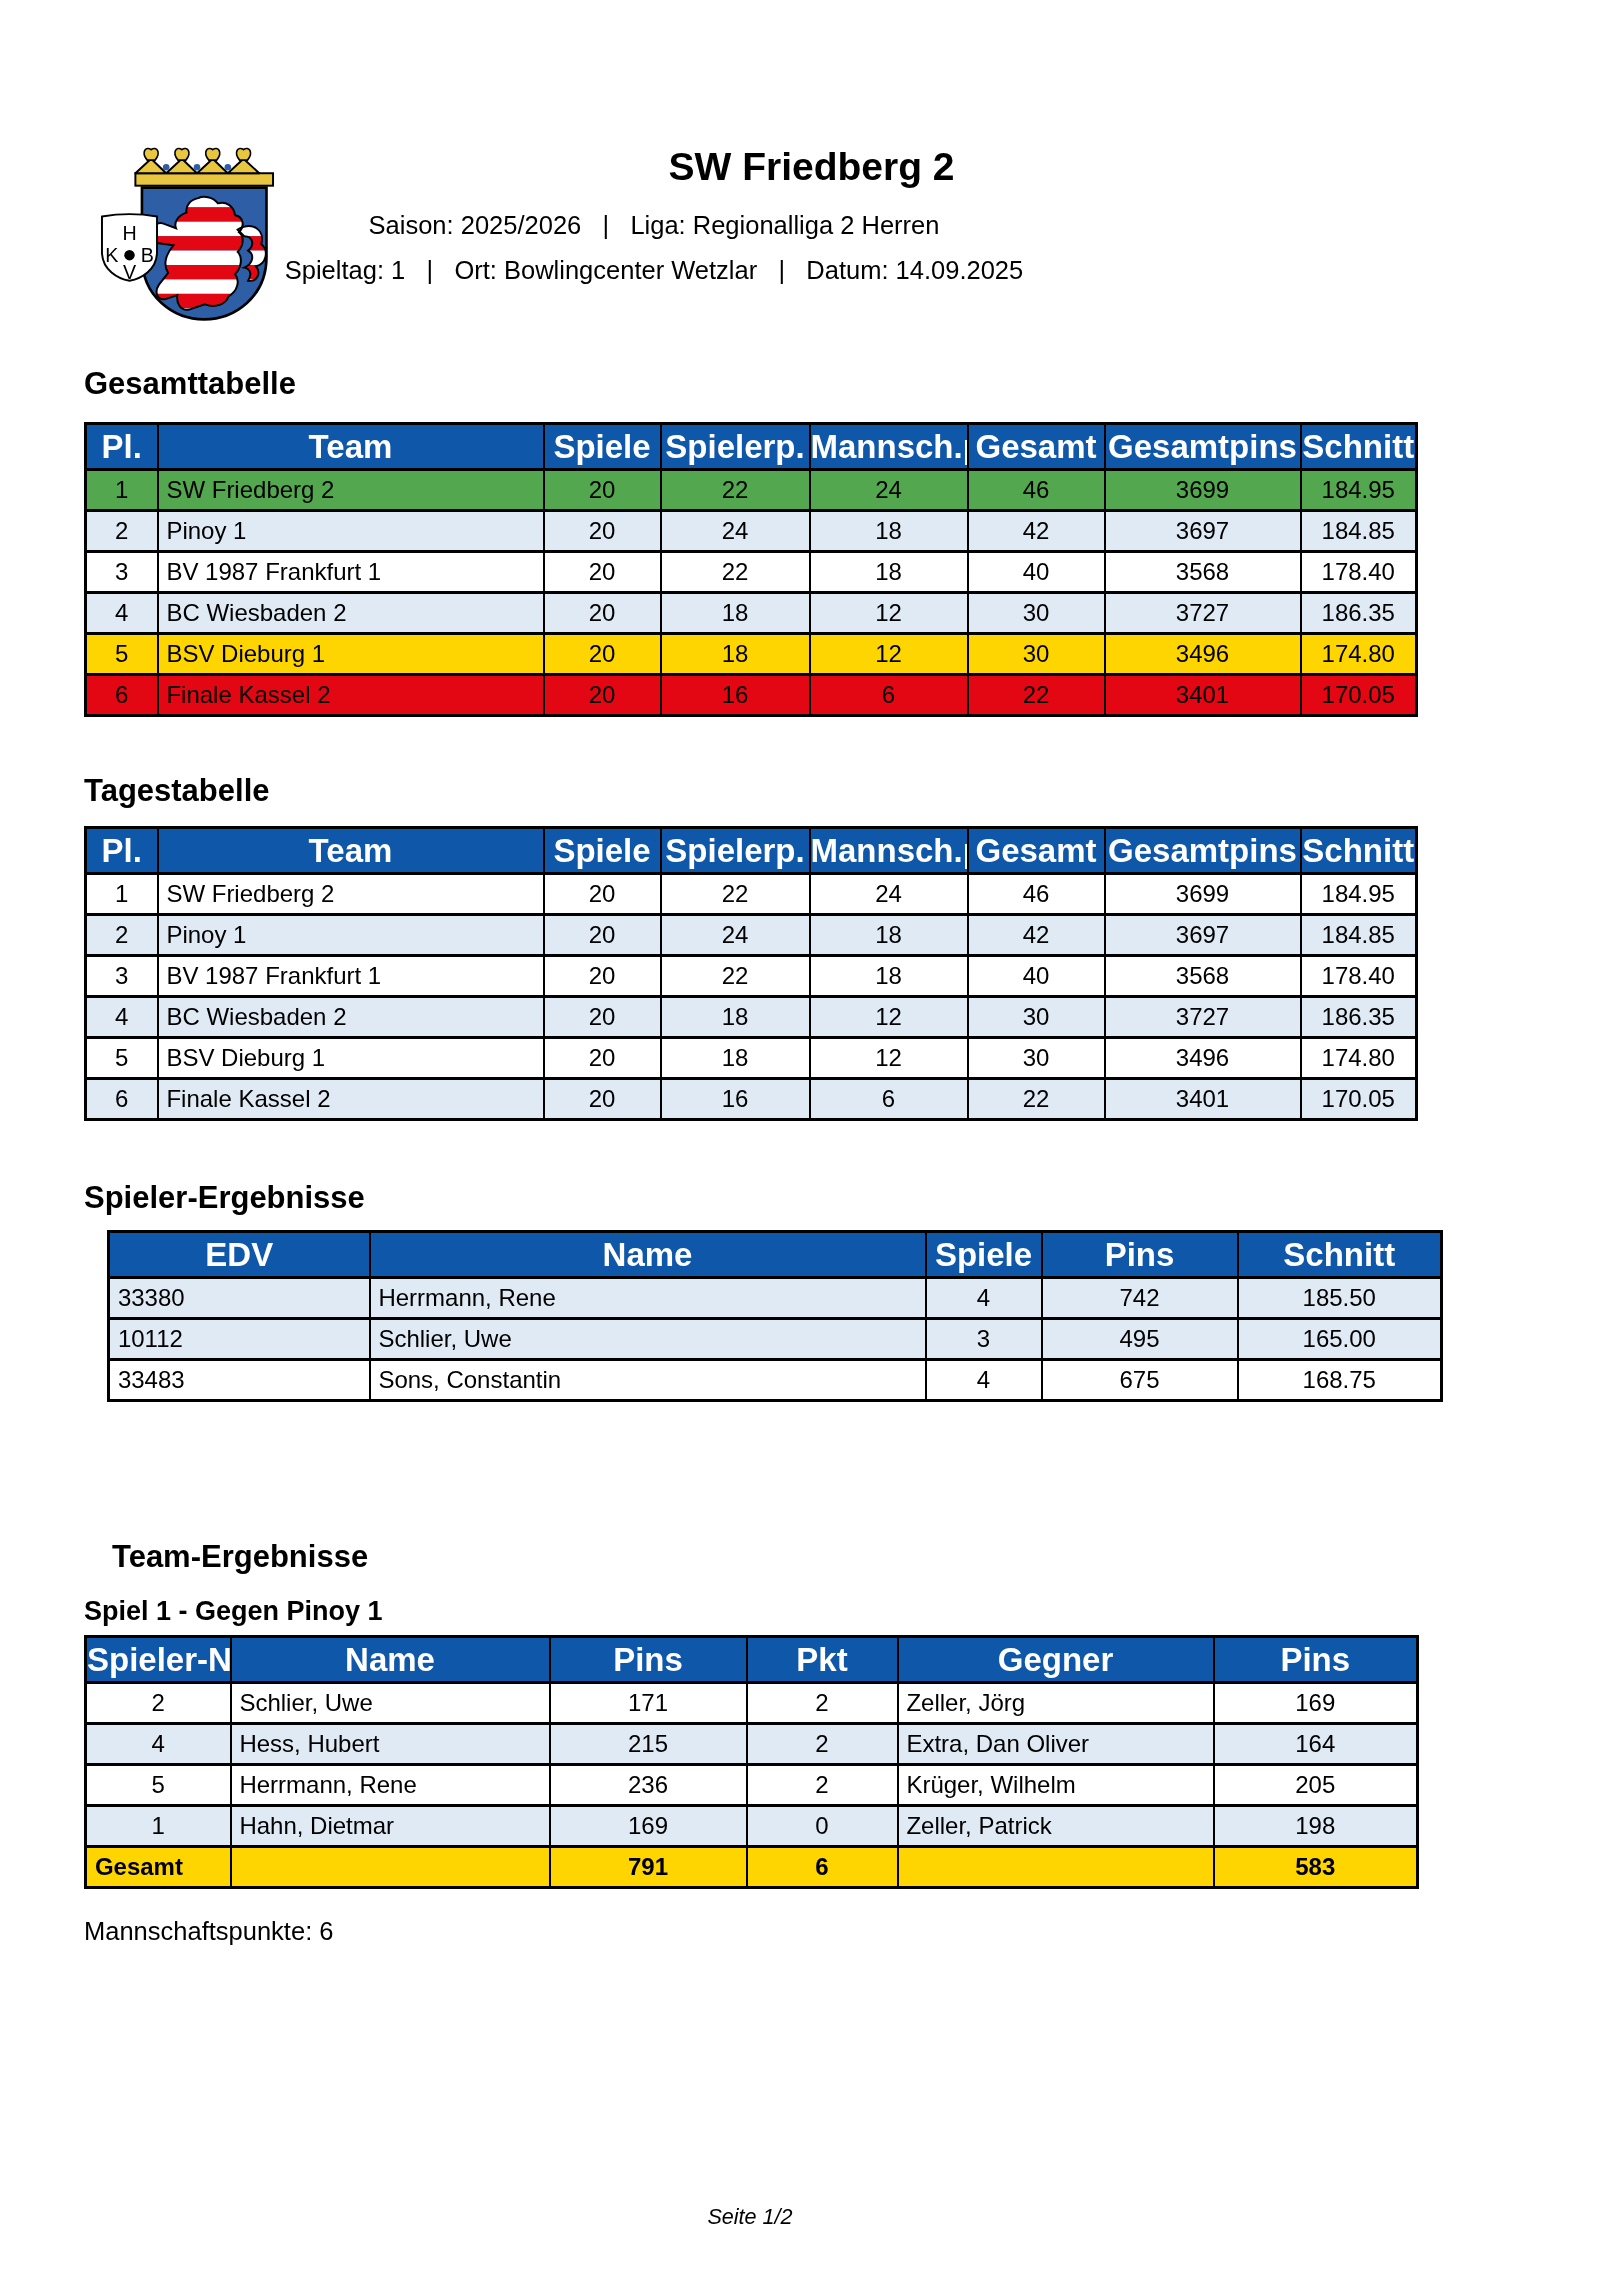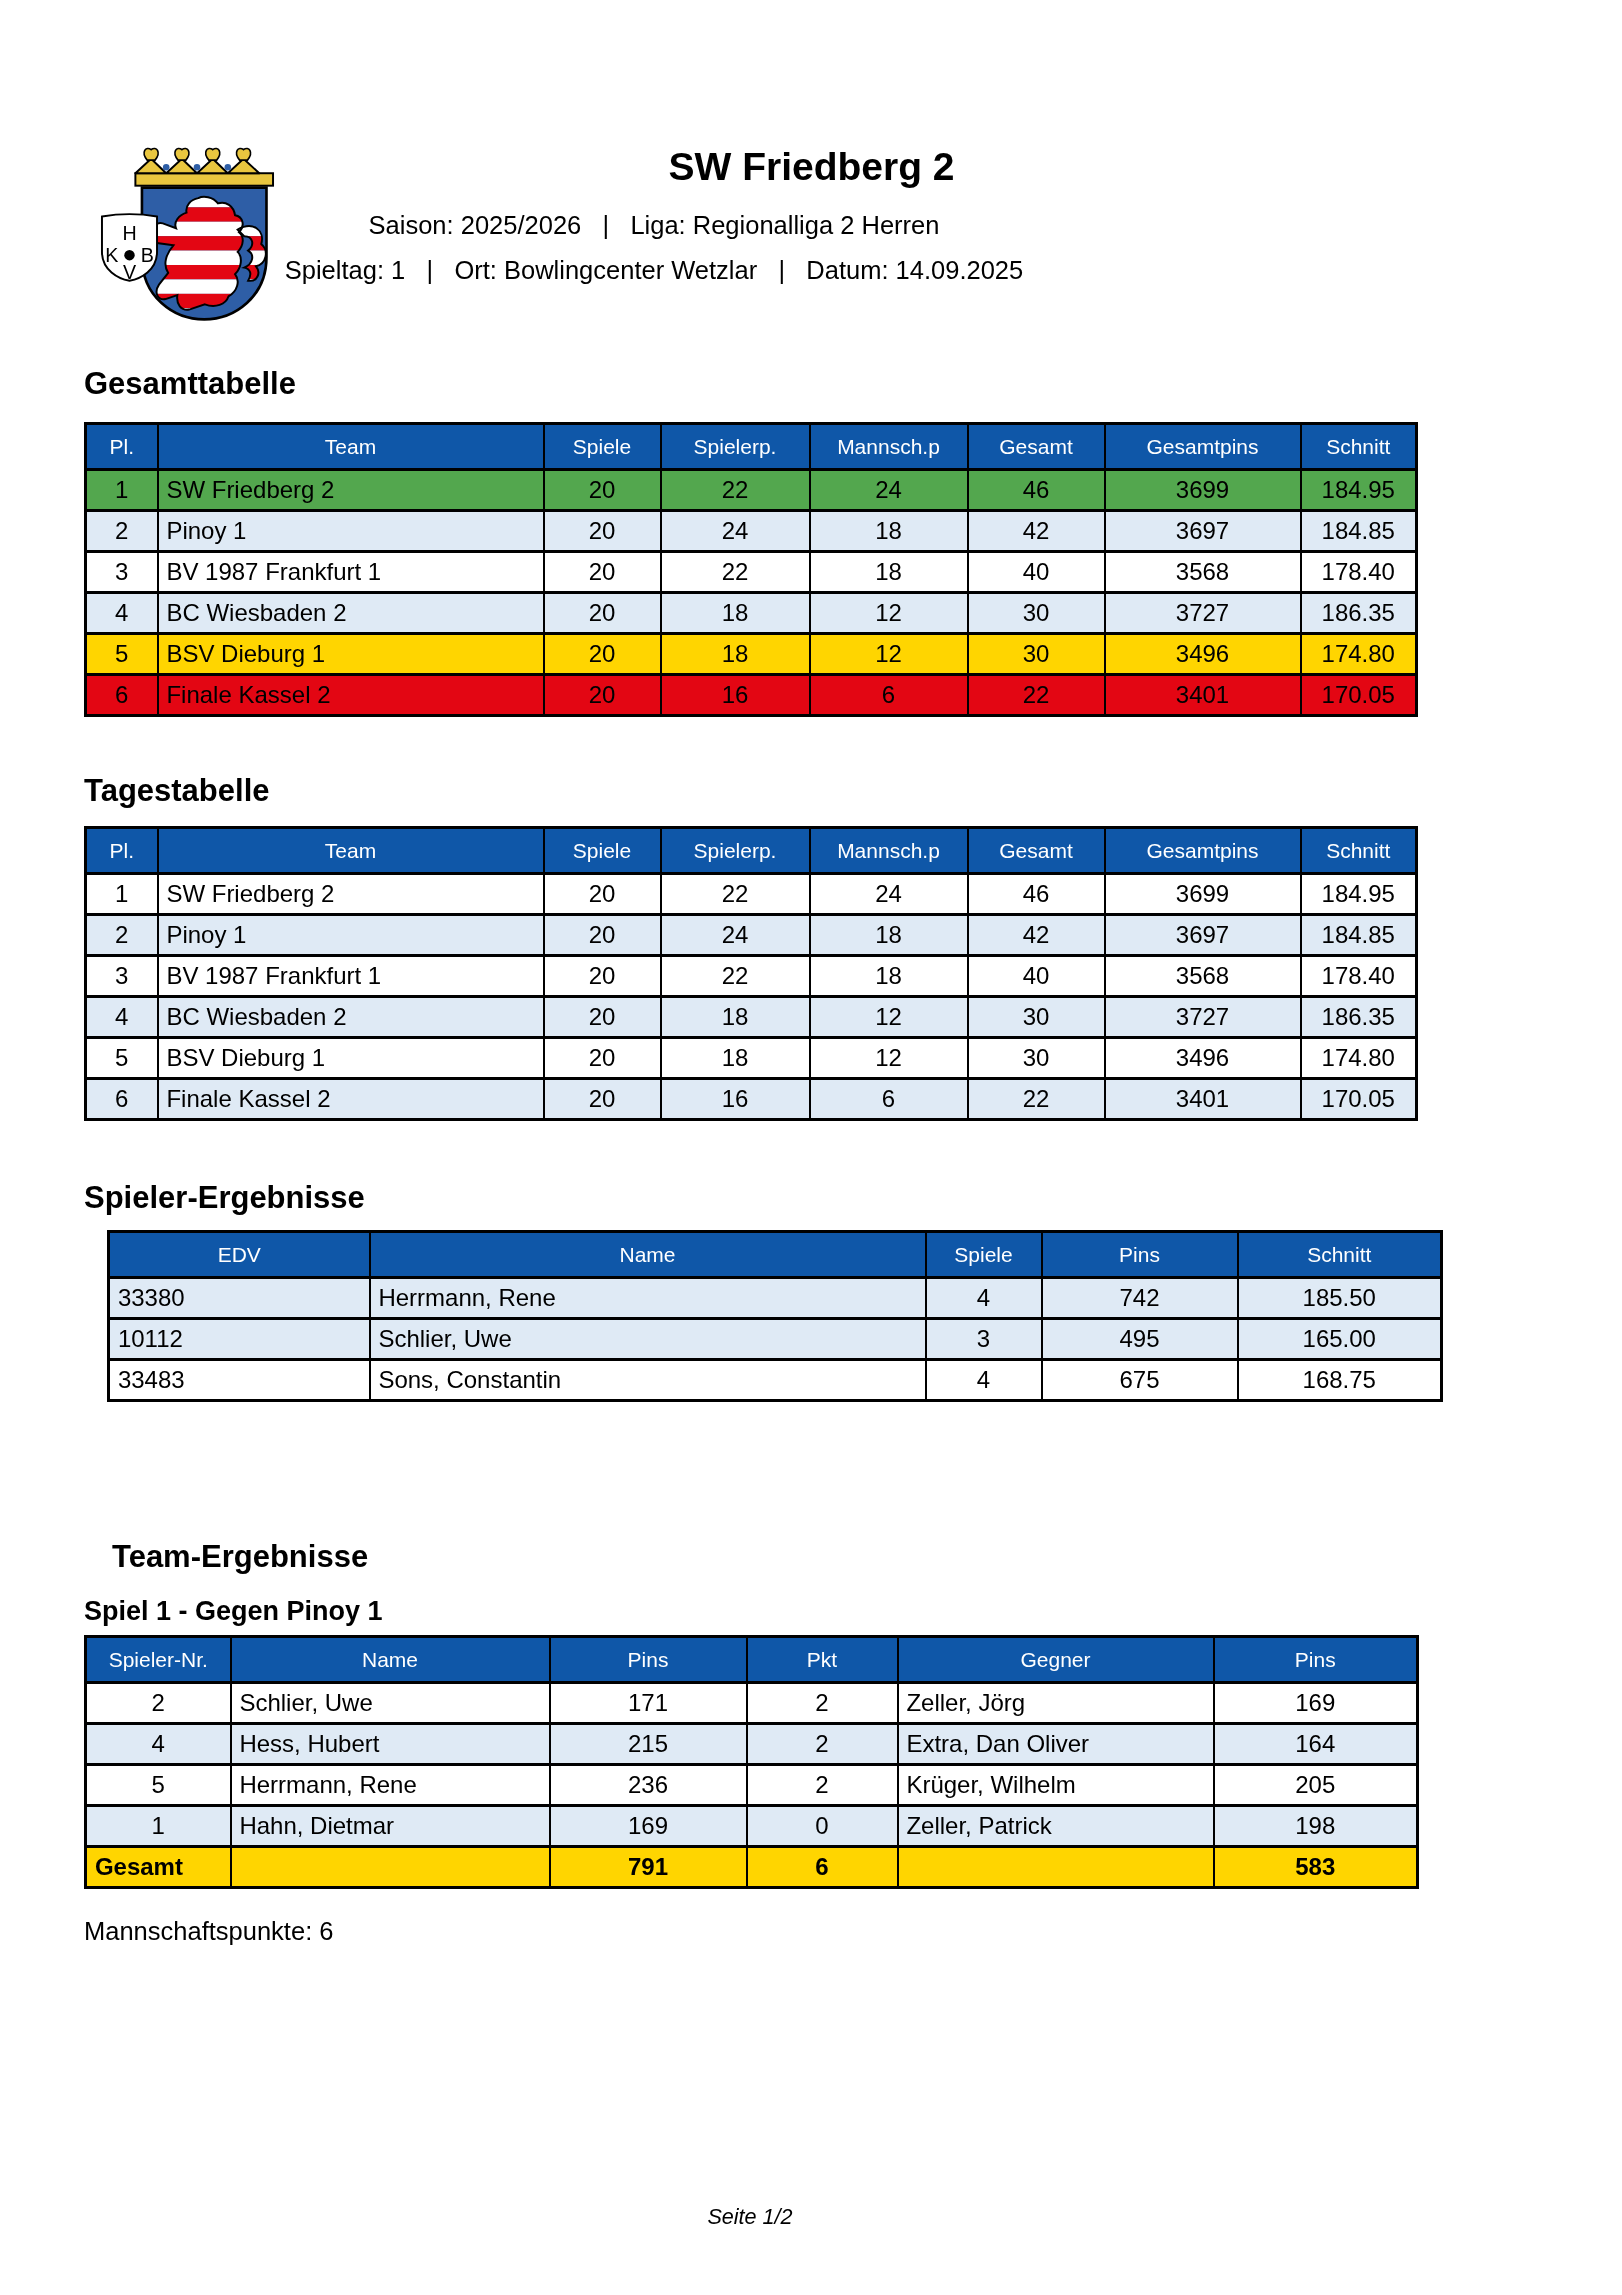--- a/index.html
+++ b/index.html
@@ -44,21 +44,21 @@
   
   .tblwrap{left:84px;width:1332px;}
   .t-gesamt{top:422px;}
   .t-tages{top:826px;}
   .t-spieler{top:1230px;padding-left:23px;}
   .t-team{top:1635px;}
 
   table.tbl{border-collapse:collapse;table-layout:fixed;width:1332px;
             border:3.9px solid #000;background:#fff;}
   .tbl th{
-    background:var(--header-blue);color:#fff;font-weight:normal;font-size:21px;
+    background:var(--header-blue);color:#fff;font-weight:bold;font-size:33px;
     height:46px;vertical-align:middle;
     border:2.6px solid #000;border-bottom:3.9px solid #000;
     overflow:hidden;white-space:nowrap;
   }
   .tbl td{
     font-size:24px;height:41px;text-align:center;vertical-align:middle;
     border-left:2px solid #000;border-right:2px solid #000;
     border-top:3.3px solid #000;border-bottom:3.3px solid #000;
     overflow:hidden;white-space:nowrap;
   }

